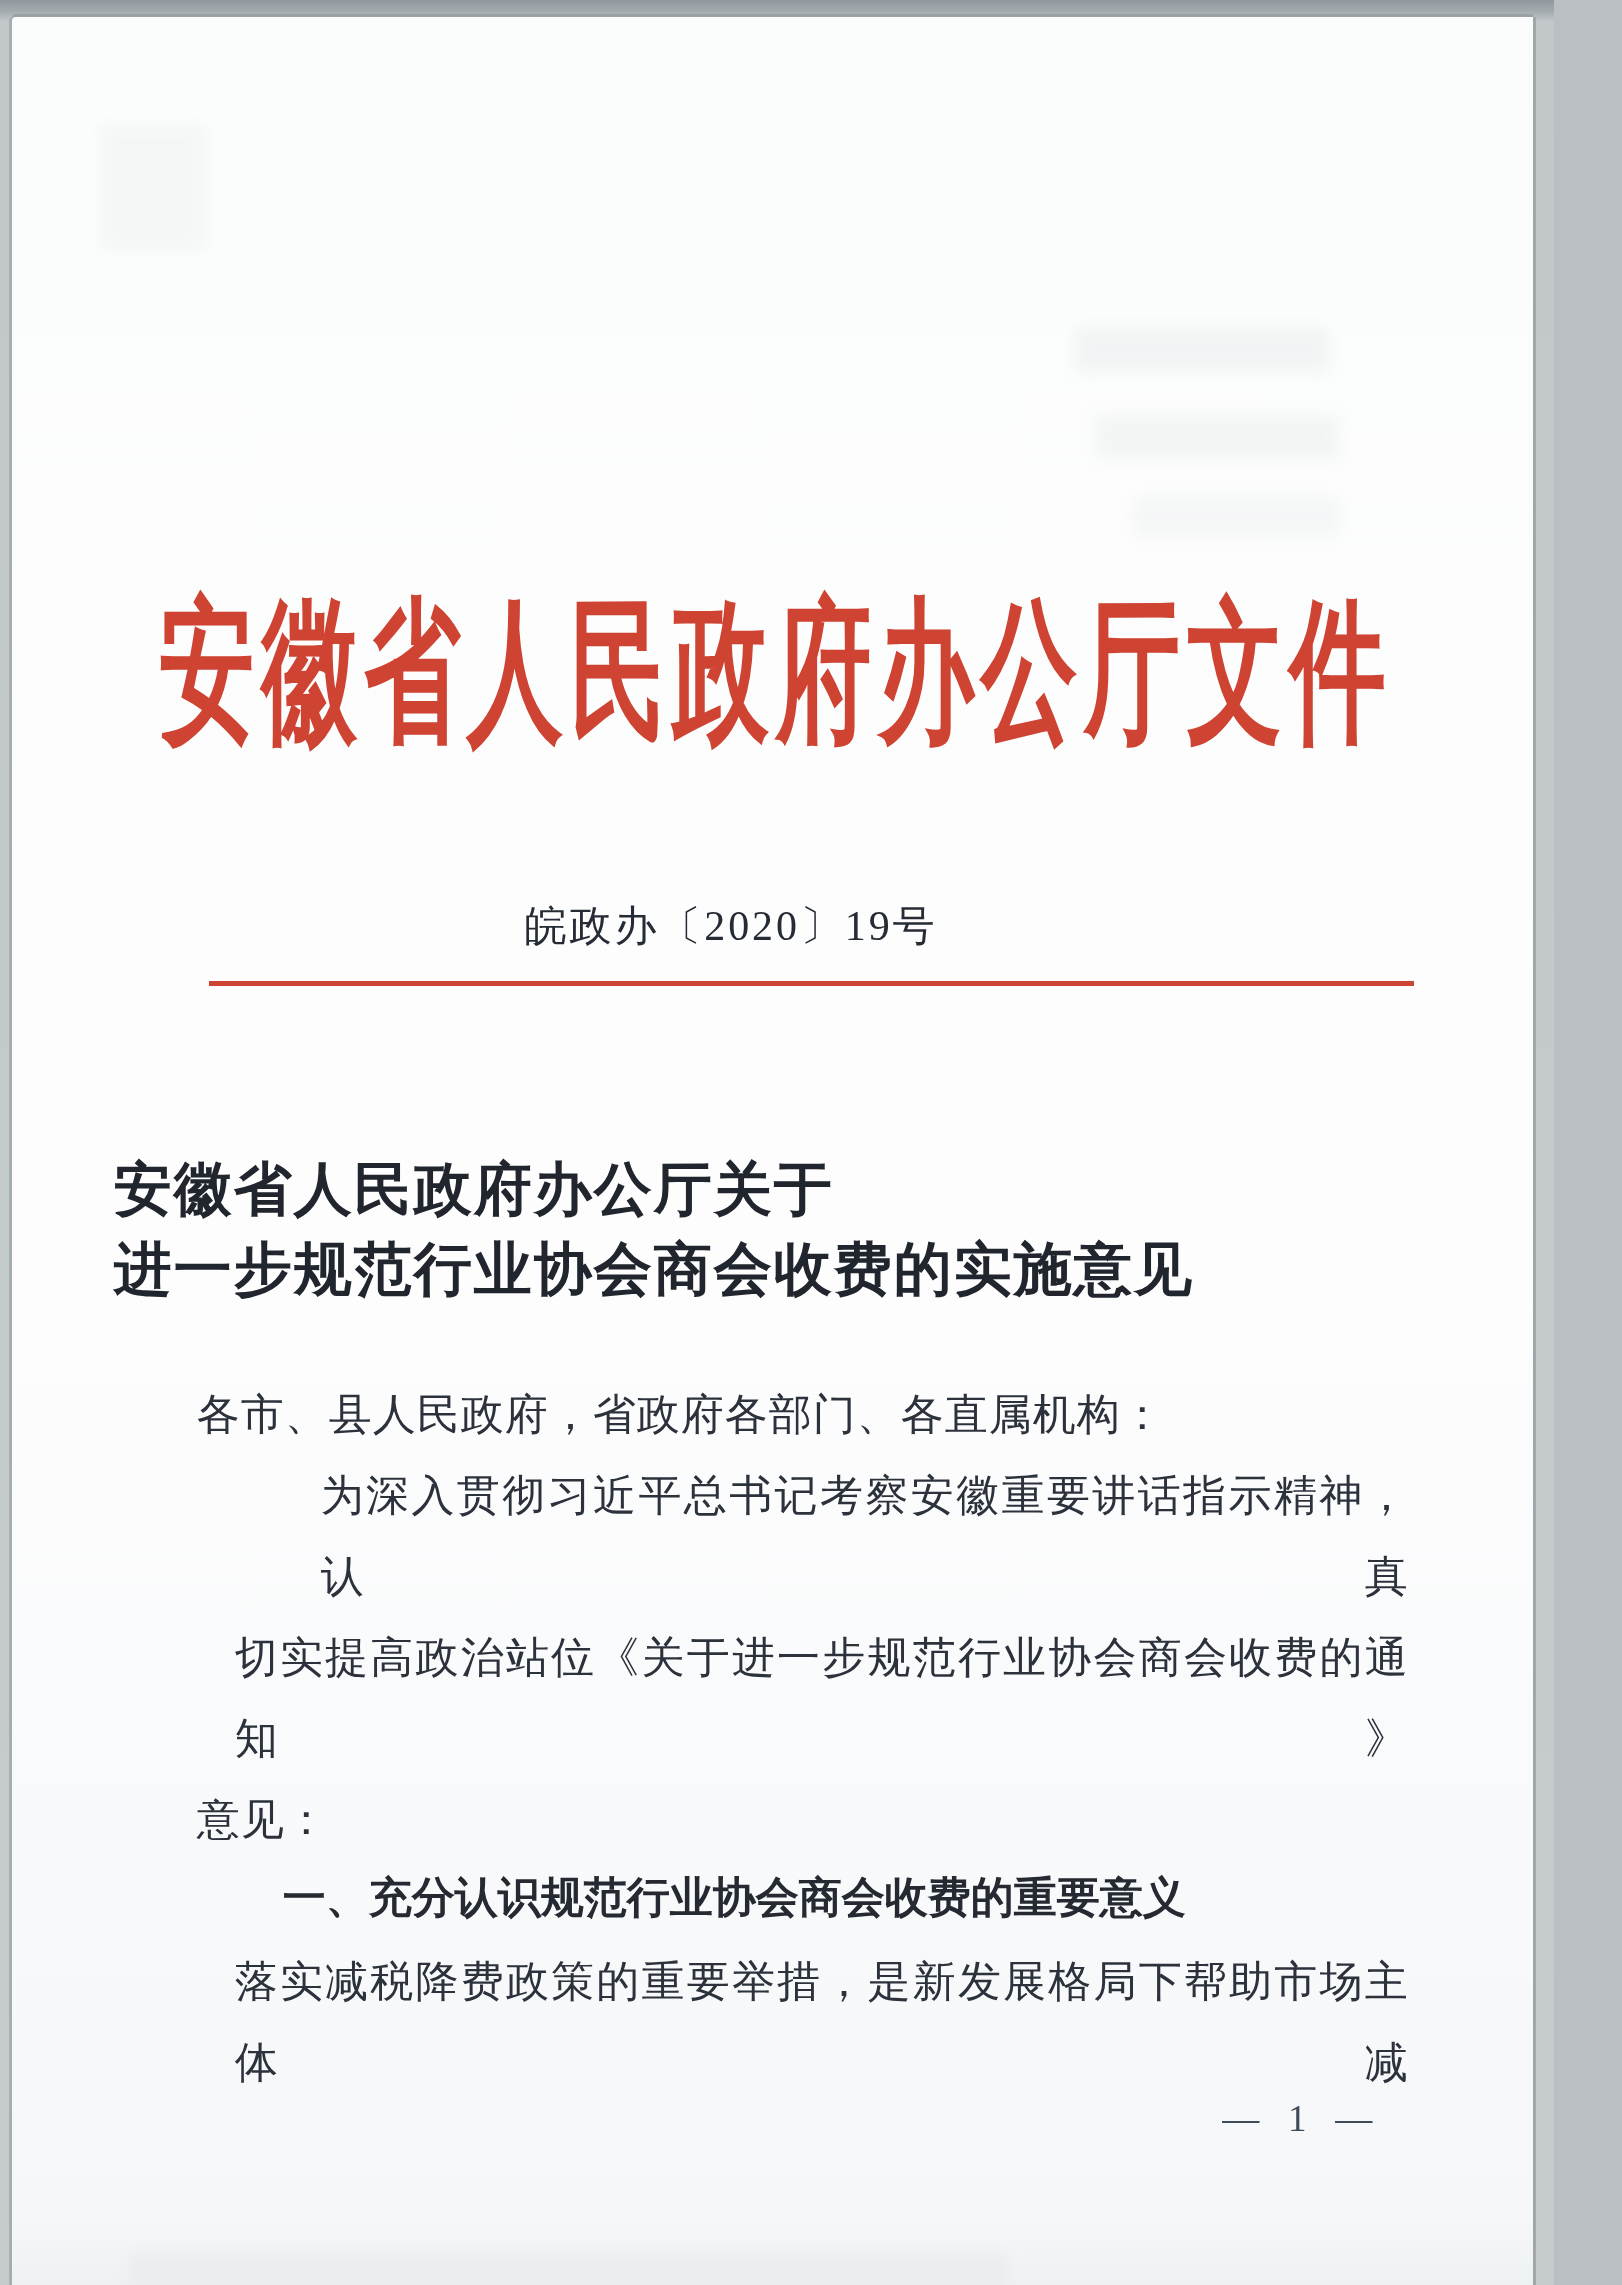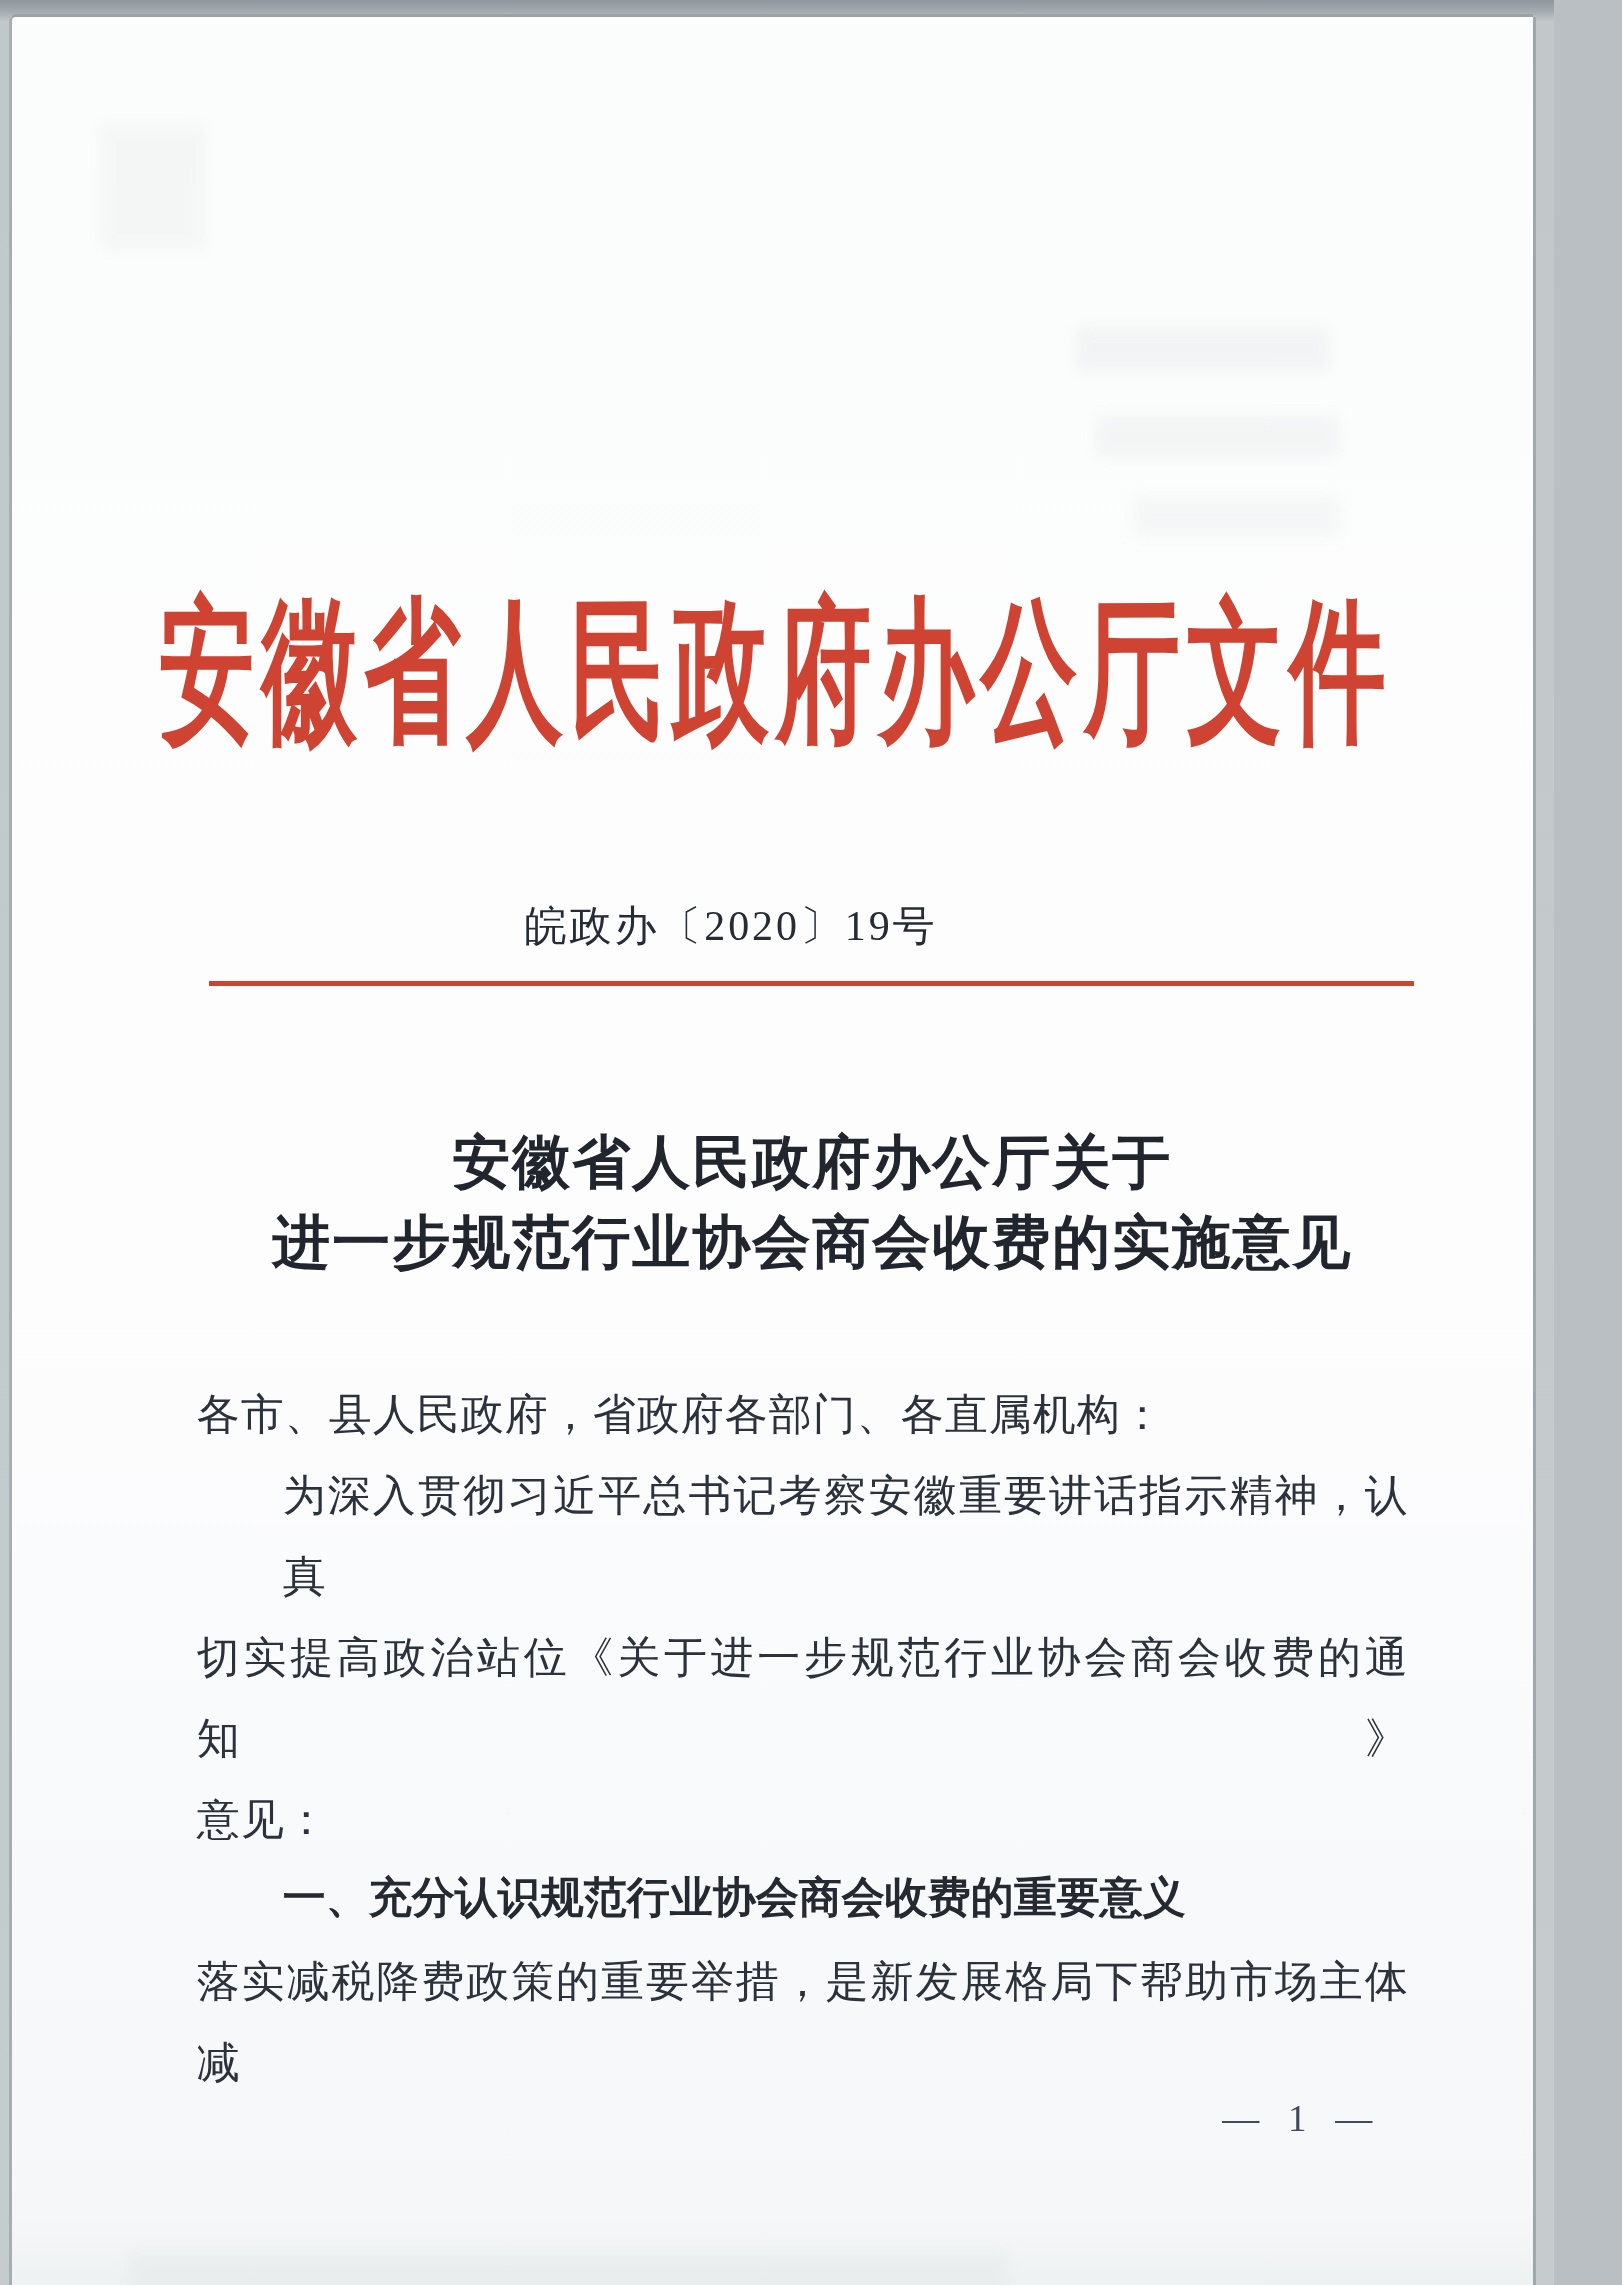--- a/index.html
+++ b/index.html
@@ -33,30 +33,30 @@
   .doc-number{
     position:absolute;left:0;top:885px;width:100%;
     text-align:center;font-size:42px;line-height:49px;letter-spacing:2.9px;
     color:#262c35;transform:translateX(-41px);
   }
   .red-rule{
     position:absolute;left:197px;top:964px;width:1205px;height:5.9px;
     background:var(--rule-red);
   }
   .doc-title{
-    position:absolute;left:102px;top:1106px;width:1397px;
-    text-align:center;font-size:58px;line-height:80px;font-weight:bold;
+    position:absolute;left:102px;top:1133px;width:1397px;
+    text-align:left;font-size:58px;line-height:80px;font-weight:bold;
     color:var(--title-color);letter-spacing:2px;white-space:nowrap;
   }
   .body-block{
     position:absolute;left:185px;top:1357px;width:1212px;
     font-size:43px;line-height:81px;color:var(--body-color);letter-spacing:1px;
   }
   .bline{white-space:nowrap;}
-  .bline.fill{white-space:normal;text-align:justify;text-align-last:justify;}
+  .bline.fill{white-space:normal;text-align:justify;text-align-last:justify;margin-left:38px;}
   .bline.ind{padding-left:86px;}
   .bline.hd{font-family:Liberation Mono, monospace;font-weight:bold;letter-spacing:0px;color:#252a32;}
   .bline .lead{font-weight:bold;}
   .page-number{
     position:absolute;left:1122px;top:2080px;width:332px;
     text-align:center;font-size:37px;line-height:43px;
     color:var(--pagenum-color);letter-spacing:4.9px;word-spacing:9.8px;white-space:nowrap;
   }
 </style>
 </head>

